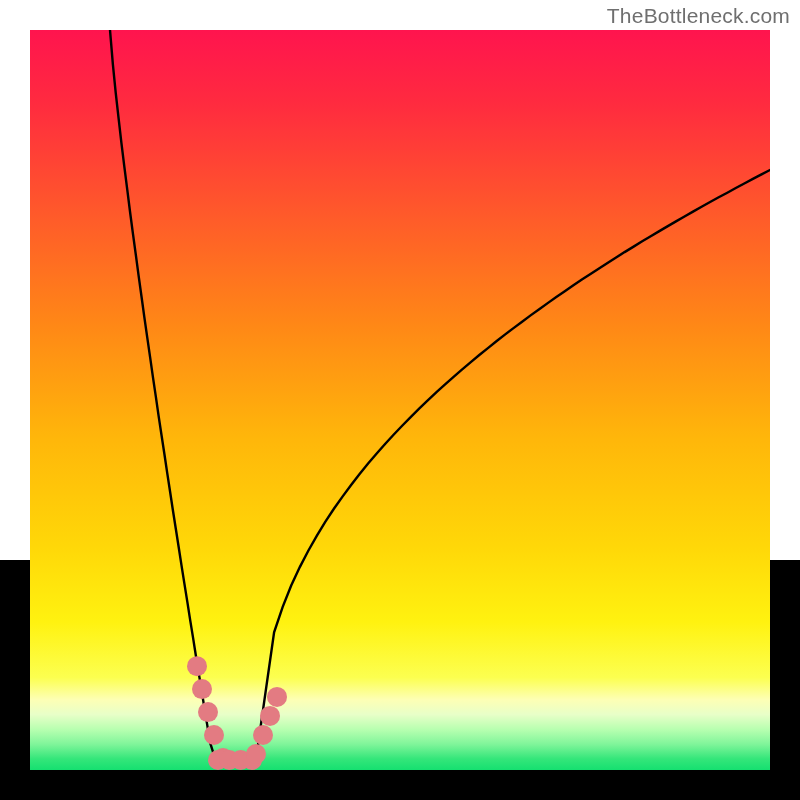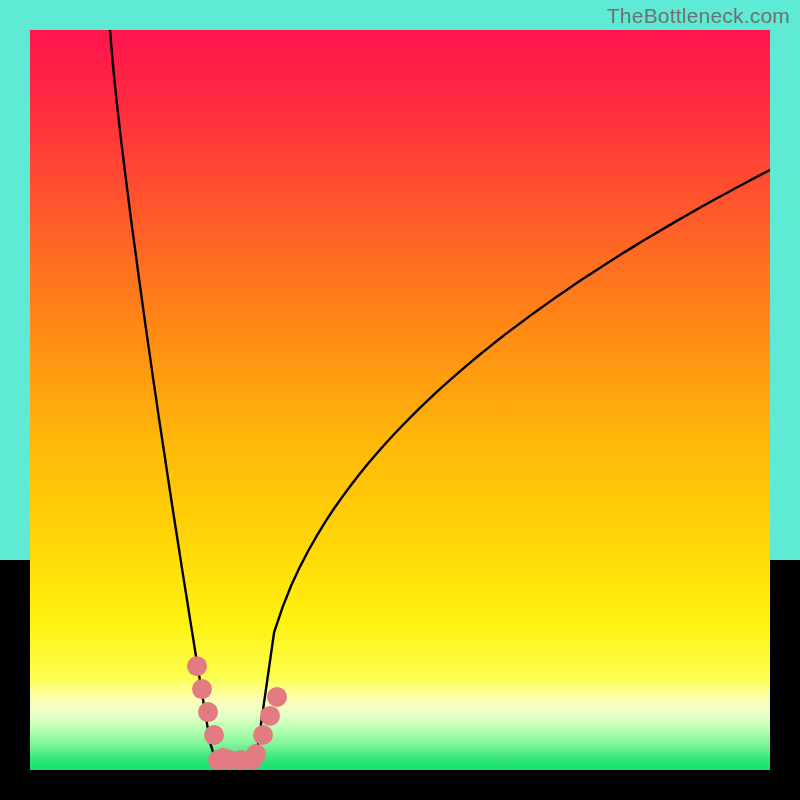--- a/index.html
+++ b/index.html
@@ -10,21 +10,21 @@
     overflow: hidden;
     background: #000;
     font-family: Arial, Helvetica, sans-serif;
   }
   .frame {
     position: absolute;
     left: 0;
     top: 0;
     width: 800px;
     height: 560px;
-    background: #5eead4;
+    background: #ffffff;
   }
   .plot-area {
     position: absolute;
     left: 30px;
     top: 30px;
     width: 740px;
     height: 740px;
     overflow: hidden;
   }
   .gradient {

